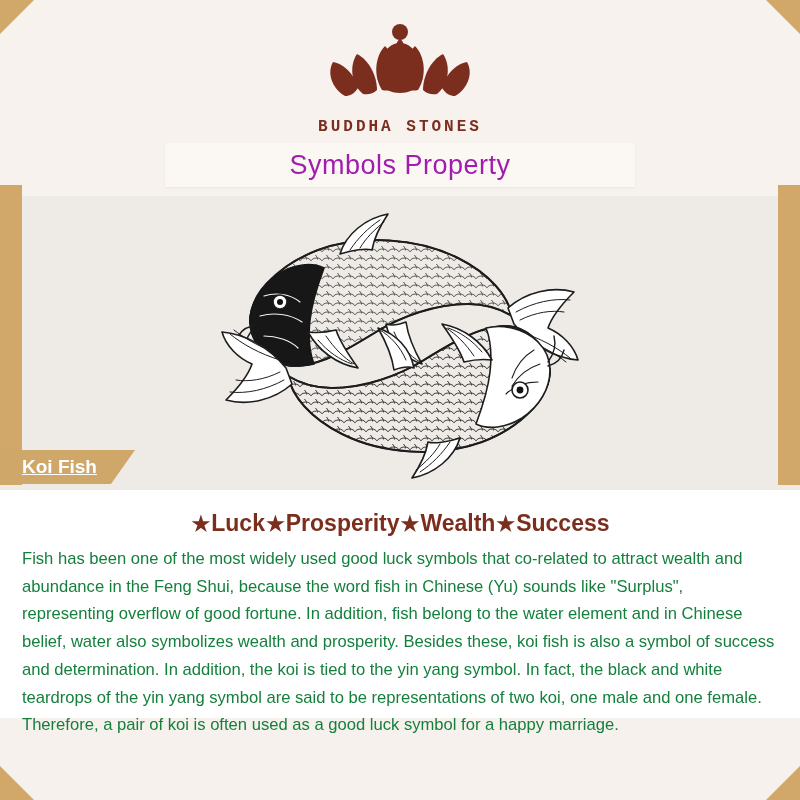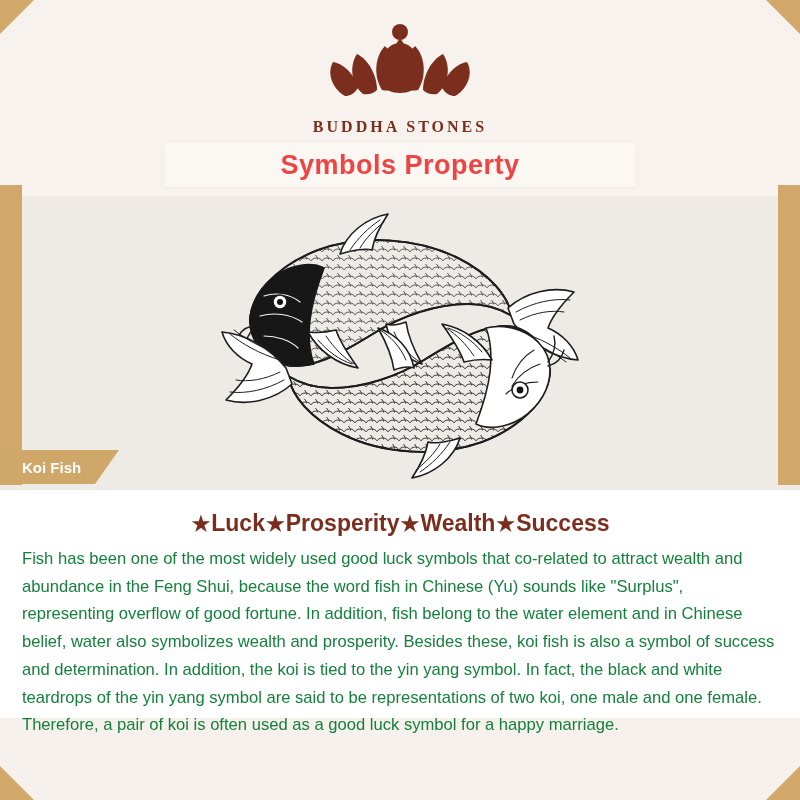--- a/index.html
+++ b/index.html
@@ -78,40 +78,40 @@
   .lotus-logo {
     display: block;
     margin: 0 auto;
   }
   .brand-name {
     margin-top: 4px;
     font-size: 16px;
     letter-spacing: 3px;
     font-weight: bold;
     color: #7b2e1d;
-    font-family: Liberation Serif, serif;
+    font-family: Liberation Mono, monospace;
   }
 
   
   .title-bar {
     position: absolute;
     top: 143px;
     left: 165px;
     width: 470px;
     height: 44px;
     background: #fbf7f3;
     display: flex;
     align-items: center;
     justify-content: center;
     box-shadow: 0 1px 2px rgba(0,0,0,0.05);
   }
   .title-text {
     font-size: 27px;
-    font-weight: bold;
-    color: #ef4444;
+    font-weight: normal;
+    color: #a21caf;
     letter-spacing: 0.5px;
   }
 
   
   .image-area {
     position: absolute;
     top: 196px; left: 0;
     width: 800px; height: 294px;
     background: #eeeae6;
     overflow: hidden;
@@ -138,22 +138,23 @@
     align-items: center;
     padding: 0 14px 0 22px;
   }
   .label-ribbon .tail {
     width: 0; height: 0;
     border-top: 34px solid #cfa768;
     border-right: 24px solid transparent;
   }
   .label-text {
     color: #ffffff;
-    font-size: 15px;
+    font-size: 19px;
     font-weight: bold;
+    text-decoration: underline;
   }
 
   
   .content {
     position: absolute;
     top: 490px; left: 0;
     width: 800px; height: 228px;
     background: #ffffff;
   }
   .tagline {

